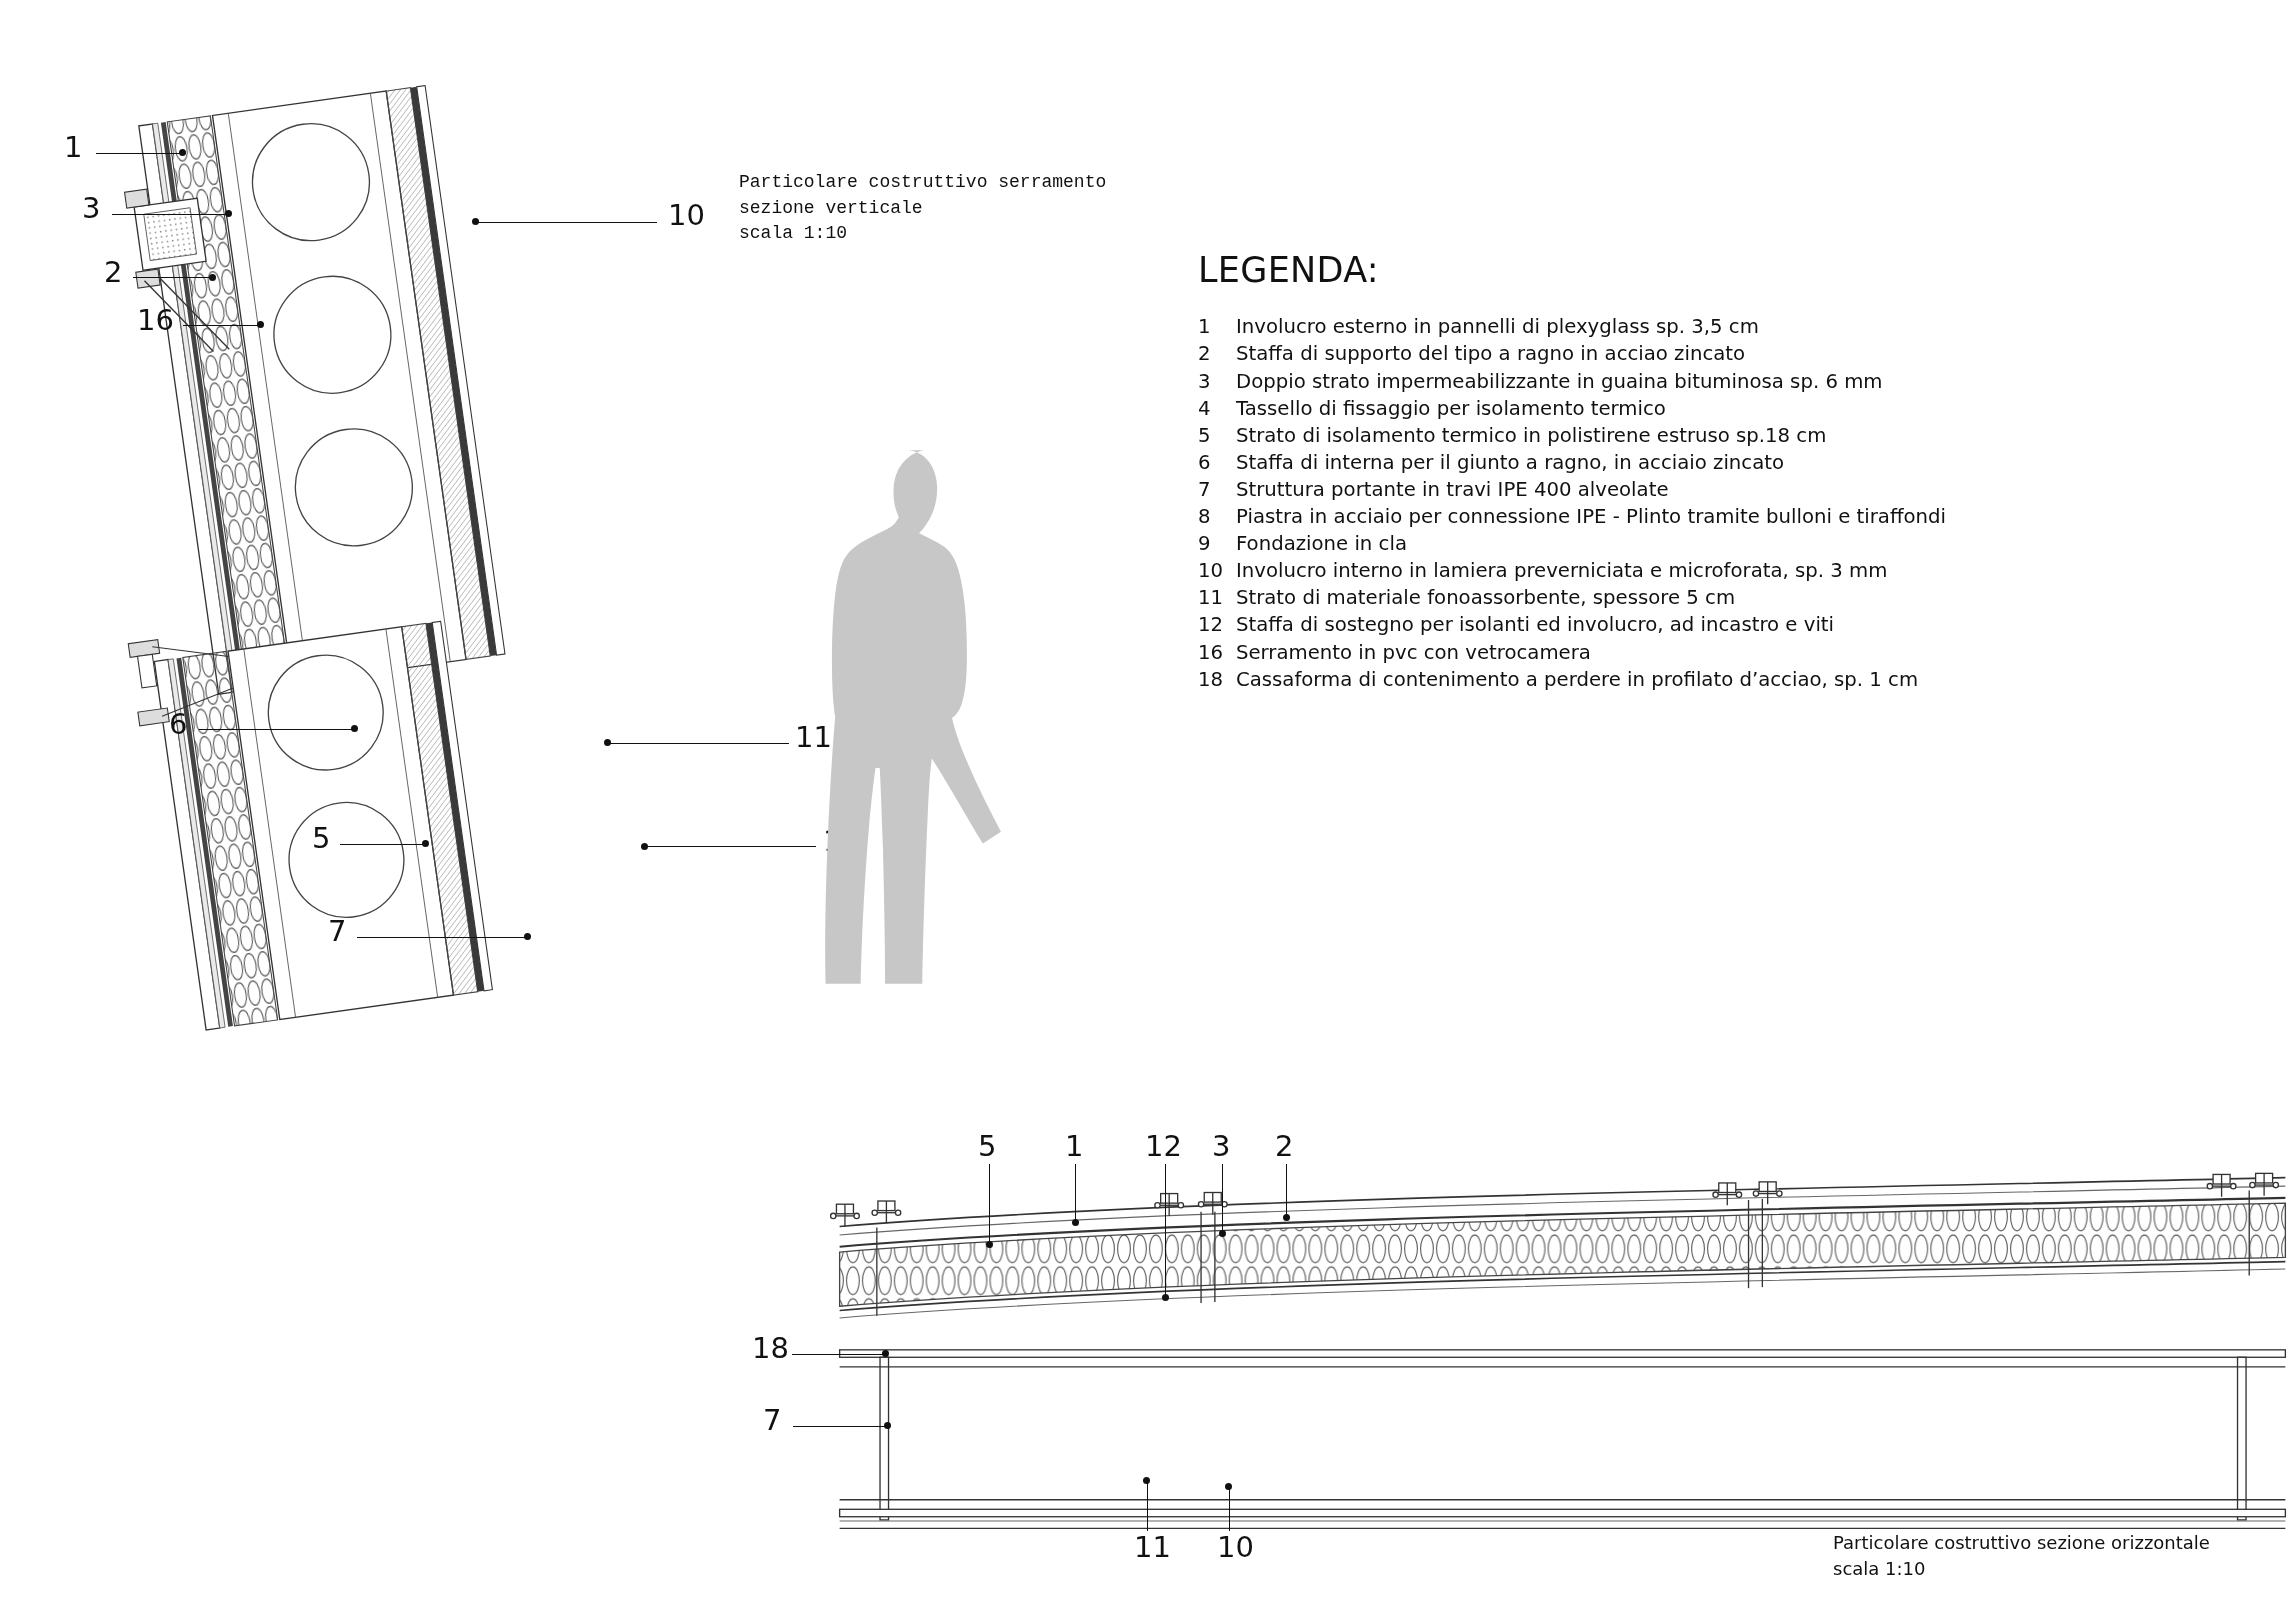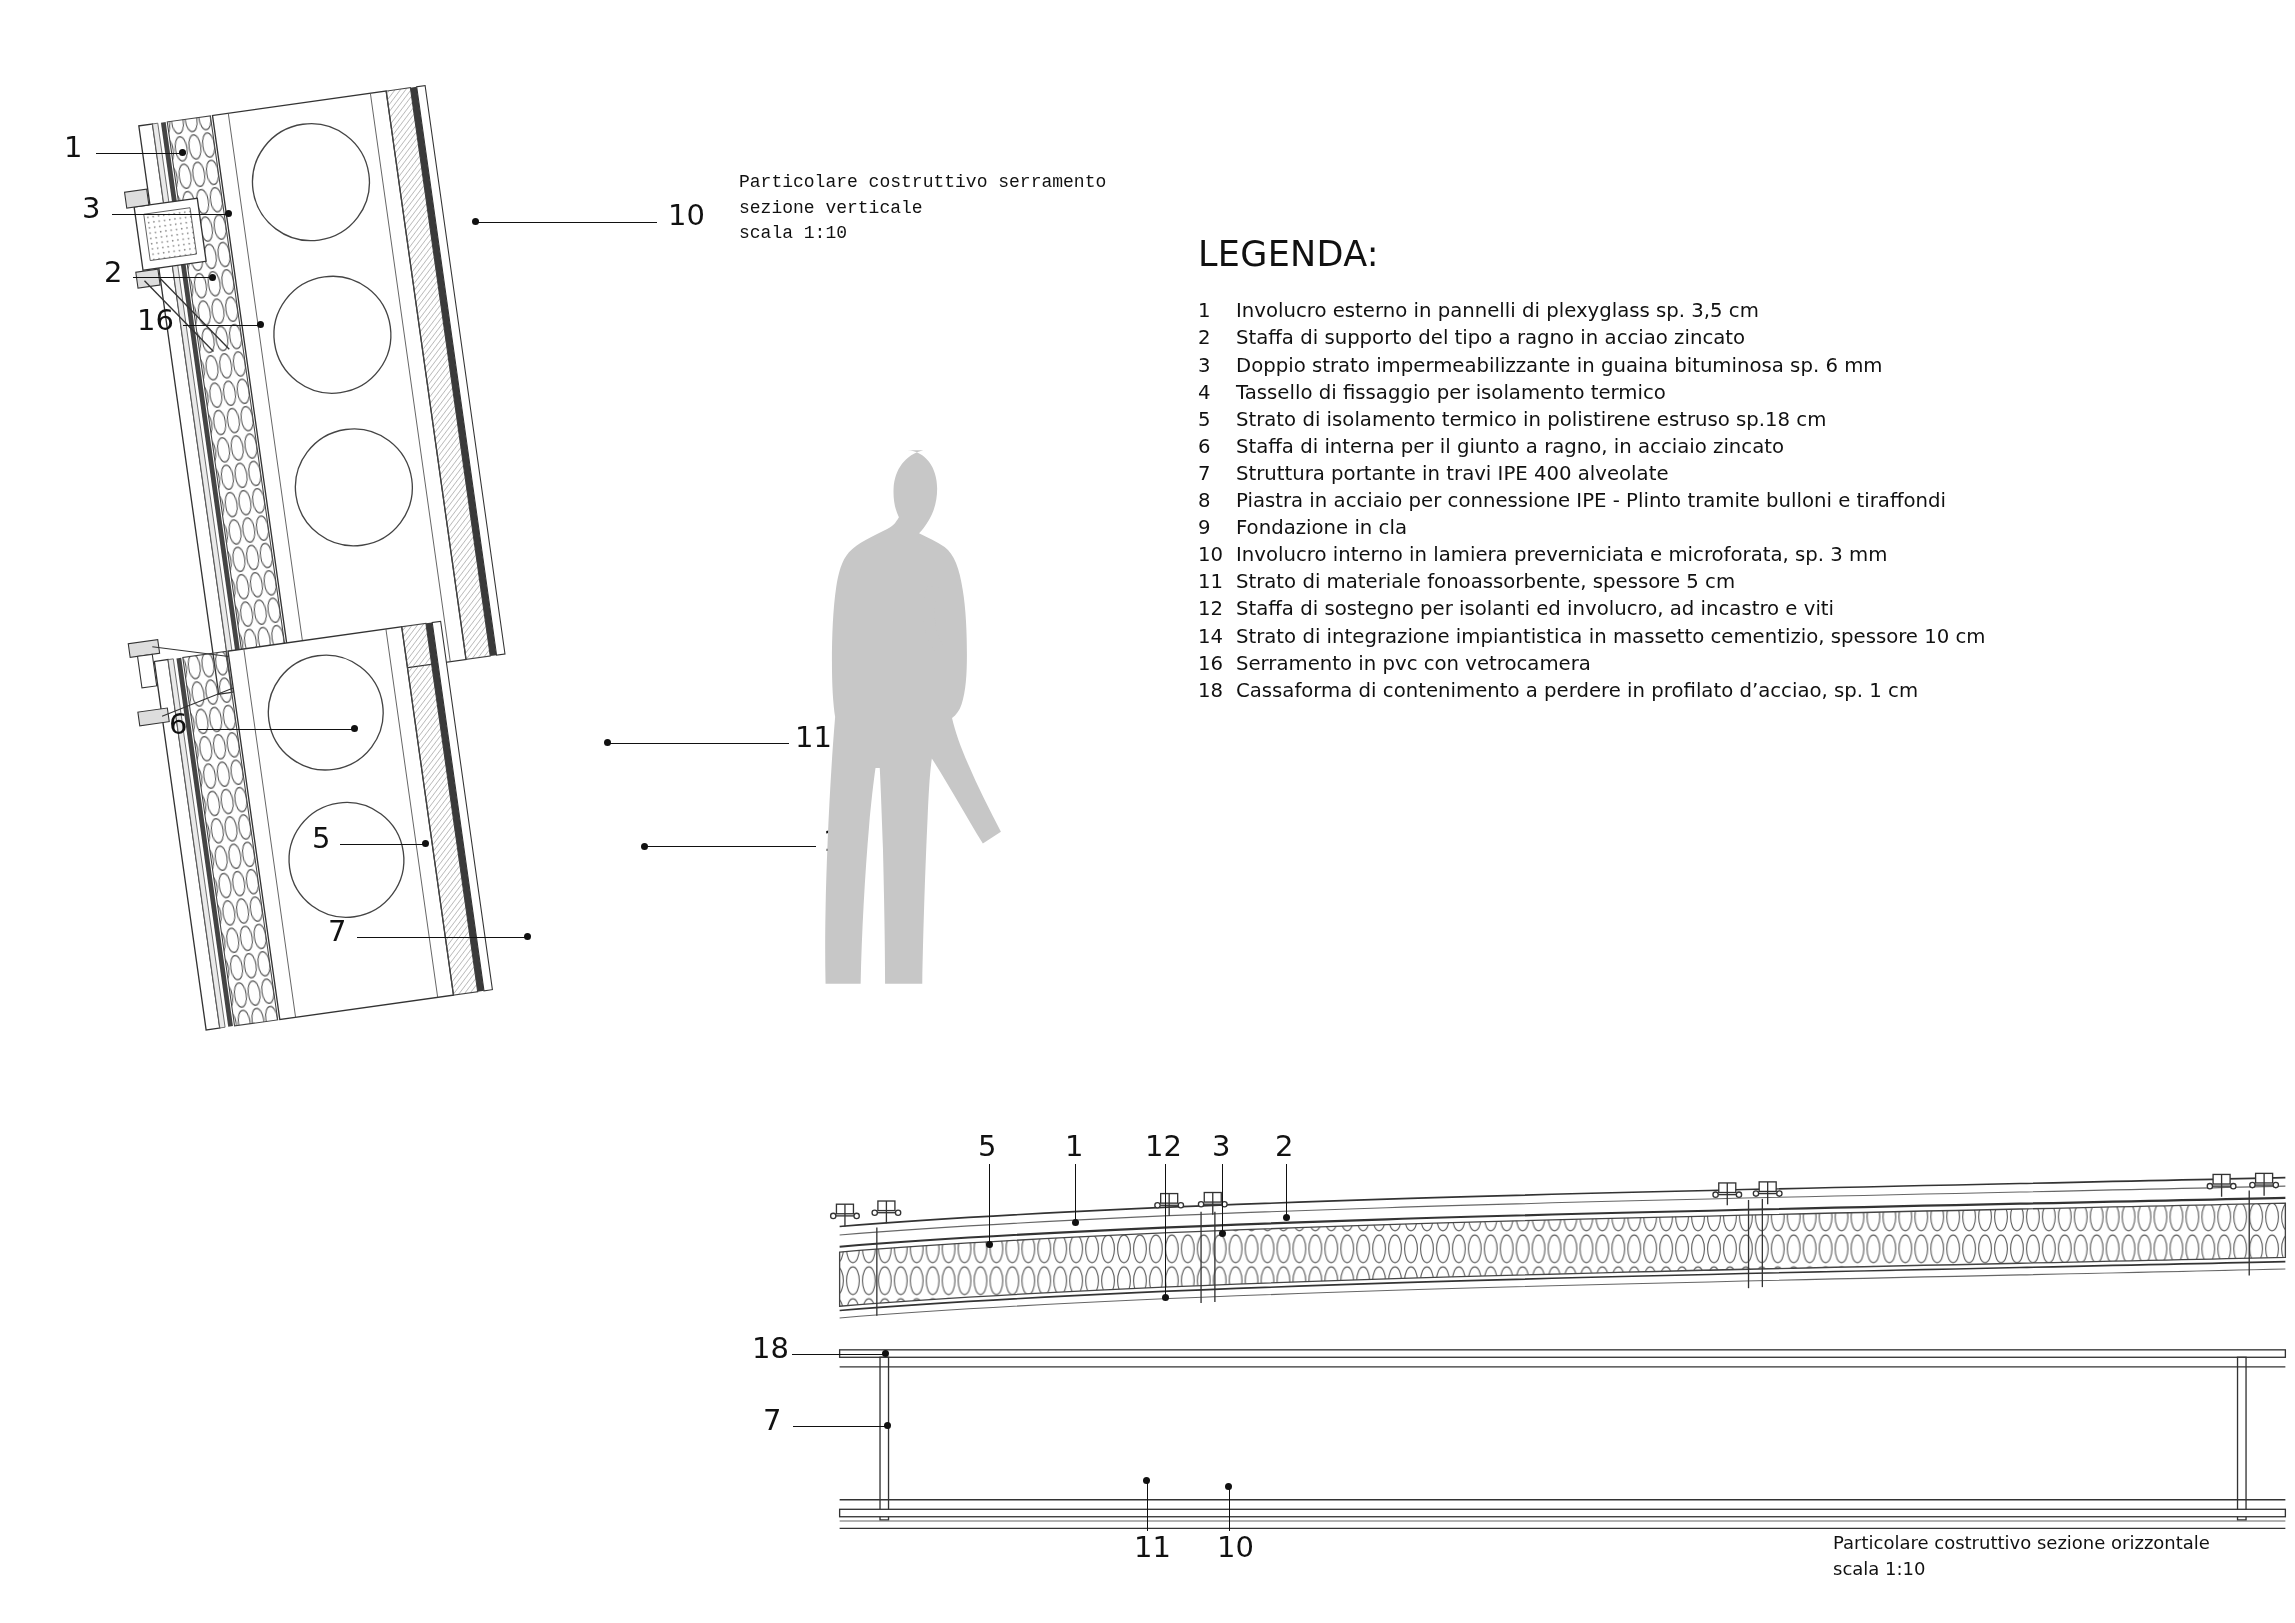--- a/index.html
+++ b/index.html
@@ -44,21 +44,21 @@
     width: 7.4px;
     height: 7.4px;
     border-radius: 50%;
     background: #111;
   }
 
   
   #legend {
     position: absolute;
     left: 1198px;
-    top: 234px;
+    top: 250px;
     width: 1041px;
   }
   #legend .legend-title {
     font-size: 35px;
     letter-spacing: 0.3px;
     color: #111;
     margin: 0 0 24.4px 0;
     font-weight: 400;
   }
   #legend ol {
@@ -283,24 +283,20 @@
         </li>
       <li>
           <span class="li-num">11</span>
           <span class="li-txt">Strato di materiale fonoassorbente, spessore 5 cm</span>
         </li>
       <li>
           <span class="li-num">12</span>
           <span class="li-txt">Staffa di sostegno per isolanti ed involucro, ad incastro e viti</span>
         </li>
       <li>
-          <span class="li-num">14</span>
-          <span class="li-txt">Strato di integrazione impiantistica in massetto cementizio, spessore 10 cm</span>
-        </li>
-      <li>
           <span class="li-num">16</span>
           <span class="li-txt">Serramento in pvc con vetrocamera</span>
         </li>
       <li>
           <span class="li-num">18</span>
           <span class="li-txt">Cassaforma di contenimento a perdere in profilato d’acciao, sp. 1 cm</span>
         </li>
     </ol>
   </div>
 

